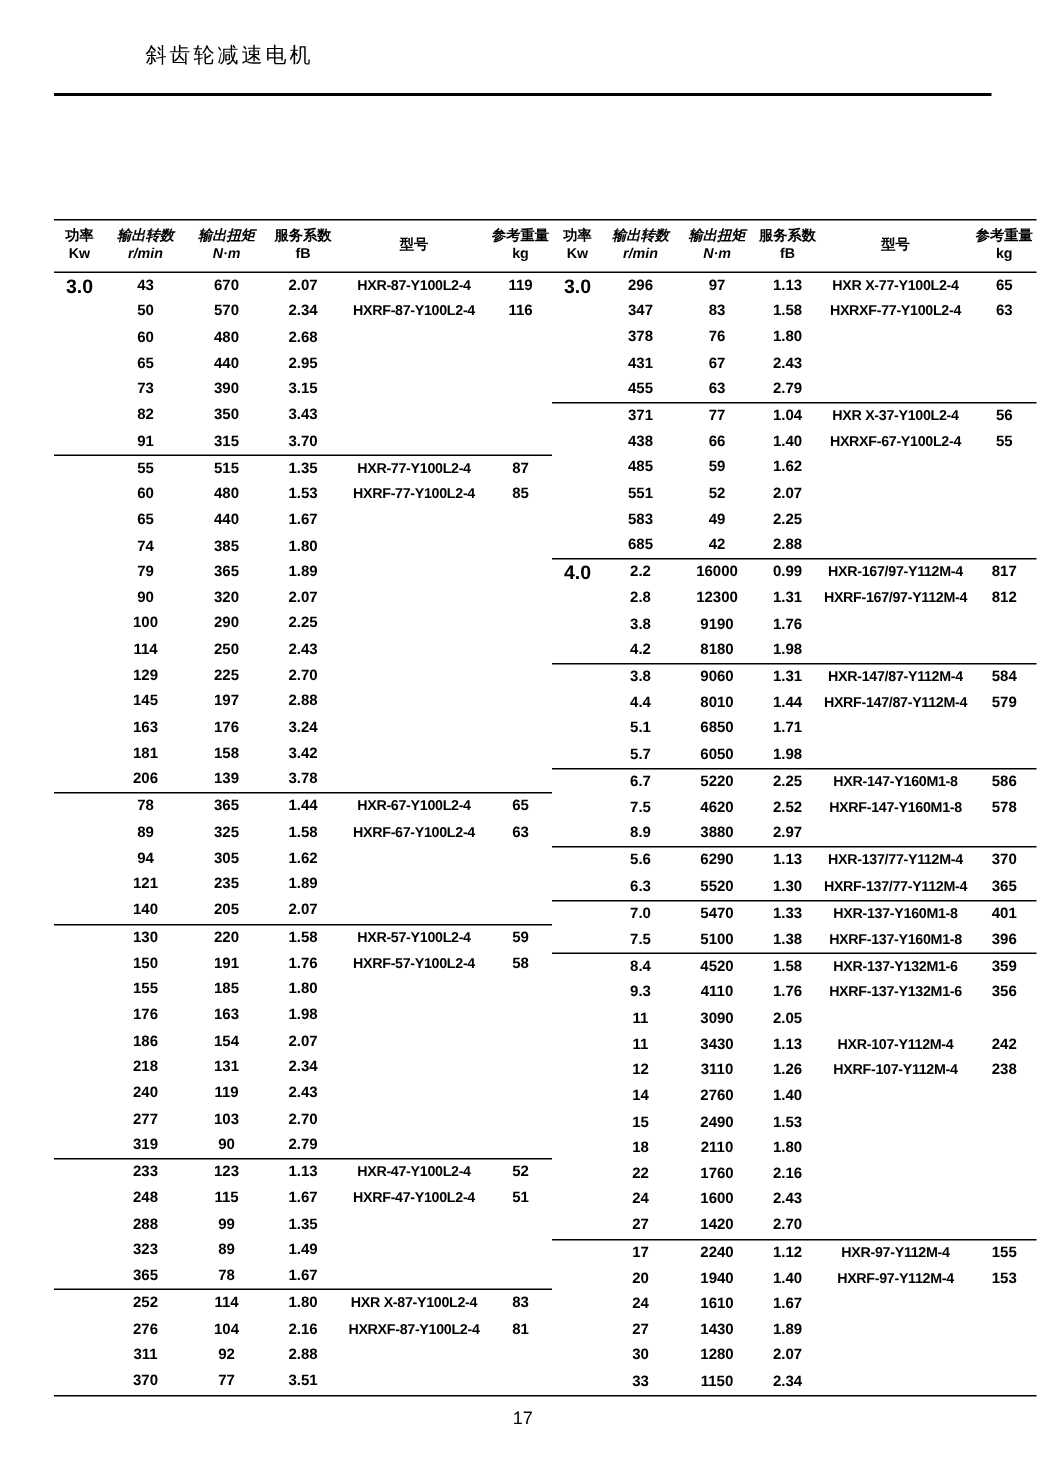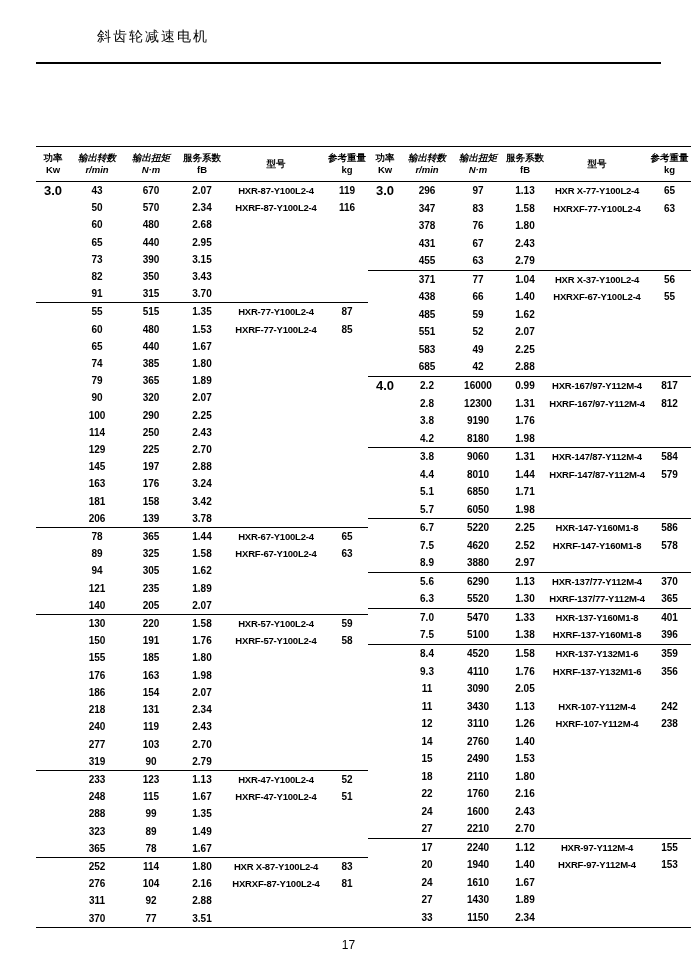--- a/index.html
+++ b/index.html
@@ -820,21 +820,21 @@
             <td class="c-pw pw-cell"></td>
             <td class="c-rpm">24</td>
             <td class="c-nm">1600</td>
             <td class="c-fb">2.43</td>
             <td class="c-model"></td>
             <td class="c-kg"></td>
           </tr>
           <tr class="grp-end">
             <td class="c-pw pw-cell"></td>
             <td class="c-rpm">27</td>
-            <td class="c-nm">2210</td>
+            <td class="c-nm">1420</td>
             <td class="c-fb">2.70</td>
             <td class="c-model"></td>
             <td class="c-kg"></td>
           </tr>
           <tr>
             <td class="c-pw pw-cell"></td>
             <td class="c-rpm">17</td>
             <td class="c-nm">2240</td>
             <td class="c-fb">1.12</td>
             <td class="c-model">HXR-97-Y112M-4</td>
@@ -857,20 +857,28 @@
             <td class="c-kg"></td>
           </tr>
           <tr>
             <td class="c-pw pw-cell"></td>
             <td class="c-rpm">27</td>
             <td class="c-nm">1430</td>
             <td class="c-fb">1.89</td>
             <td class="c-model"></td>
             <td class="c-kg"></td>
           </tr>
+          <tr>
+            <td class="c-pw pw-cell"></td>
+            <td class="c-rpm">30</td>
+            <td class="c-nm">1280</td>
+            <td class="c-fb">2.07</td>
+            <td class="c-model"></td>
+            <td class="c-kg"></td>
+          </tr>
           <tr class="last-row">
             <td class="c-pw pw-cell"></td>
             <td class="c-rpm">33</td>
             <td class="c-nm">1150</td>
             <td class="c-fb">2.34</td>
             <td class="c-model"></td>
             <td class="c-kg"></td>
           </tr>
         </tbody>
     </table>

